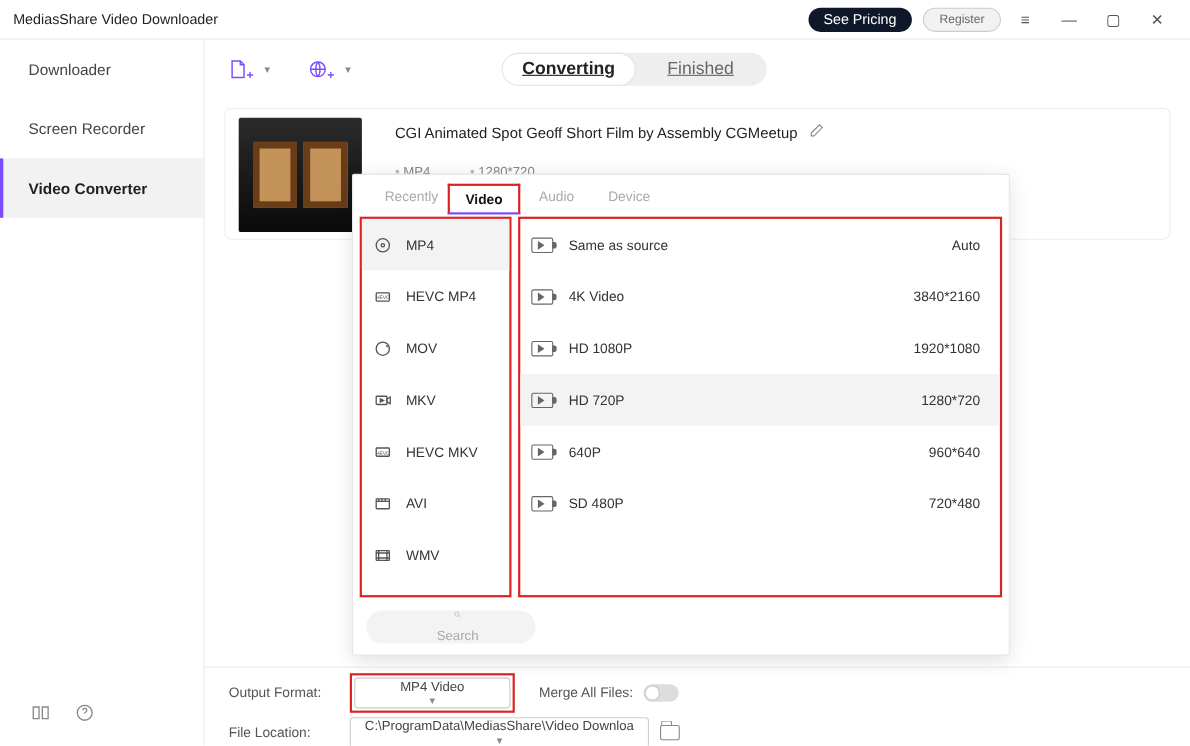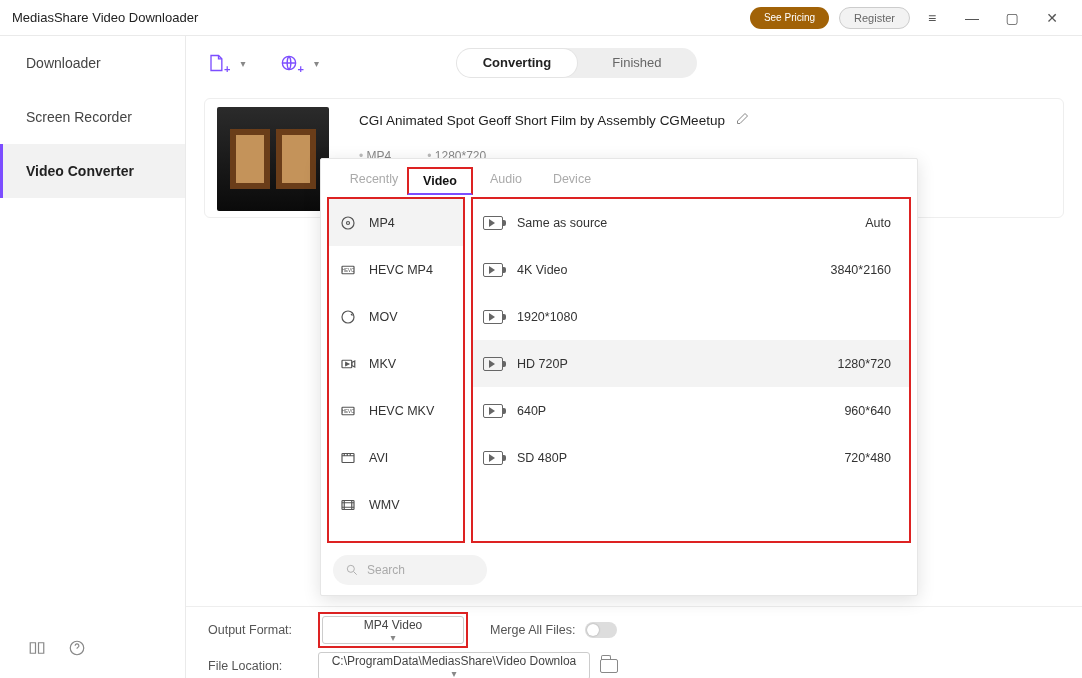--- a/index.html
+++ b/index.html
@@ -1,21 +1,21 @@
 <!DOCTYPE html>
 <html><head>
 <meta charset="utf-8">
 <style>
   * { box-sizing: border-box; margin: 0; padding: 0; font-family: -apple-system, BlinkMacSystemFont, "Segoe UI", Arial, sans-serif; }
   body { width: 1082px; height: 678px; background: #fff; overflow: hidden; }
 
   
   .titlebar { height: 36px; display: flex; align-items: center; border-bottom: 1px solid #eaeaea; padding: 0 12px; }
   .titlebar .title { flex: 1; font-size: 13px; color: #222; }
-  .see-pricing { background: #a16207; color: #fff; border: none; border-radius: 12px; height: 22px; padding: 0 14px; font-size: 10px; cursor: pointer; }
+  .see-pricing { background: #0f172a; color: #fff; border: none; border-radius: 12px; height: 22px; padding: 0 14px; font-size: 13px; cursor: pointer; }
   .register { background: #f2f2f2; color: #666; border: 1px solid #ccc; border-radius: 12px; height: 22px; padding: 0 14px; font-size: 11px; margin-left: 10px; cursor: pointer; }
   .tb-icon { width: 36px; text-align: center; color: #555; font-size: 14px; margin-left: 4px; cursor: pointer; }
 
   .main { display: flex; height: calc(100% - 36px); }
 
   
   .sidebar { width: 186px; border-right: 1px solid #eaeaea; display: flex; flex-direction: column; }
   .nav { flex: 1; }
   .nav-item { height: 54px; display: flex; align-items: center; padding-left: 26px; font-size: 14px; color: #444; cursor: pointer; }
   .nav-item.active { background: #f2f2f2; font-weight: 700; border-left: 3px solid #7c4dff; padding-left: 23px; color: #222; }
@@ -23,21 +23,21 @@
 
   
   .content { flex: 1; position: relative; display: flex; flex-direction: column; }
 
   
   .toolbar { height: 42px; margin-top: 6px; display: flex; align-items: center; padding: 0 20px; }
   .tool-btn { display:flex; align-items:center; gap:4px; margin-right: 34px; cursor:pointer; color:#7c4dff; }
   .tool-btn svg { width:20px; height:20px; }
   .caret { font-size: 10px; color:#888; }
   .tabs-pill { margin-left: 104px; display: flex; background: #eee; border-radius: 16px; height: 30px; align-items: center; }
-  .tab { width: 120px; text-align:center; font-size:13px; color:#666; height:28px; line-height:28px; border-radius:14px; cursor:pointer; }
+  .tab { width: 120px; text-align:center; font-size:16px; color:#666; height:28px; line-height:28px; border-radius:14px; cursor:pointer;text-decoration:underline; }
   .tab.active { background:#fff; font-weight:700; color:#222; box-shadow: 0 0 0 1px #e4e4e4; }
 
   
   .card { margin: 14px 18px 0 18px; border: 1px solid #eee; border-radius: 6px; height: 120px; display:flex; align-items:flex-start; padding: 8px 12px; }
   .thumb { width: 112px; height: 104px; background: linear-gradient(#2b2b2b,#0a0a0a); display:flex; align-items:center; justify-content:center; gap:6px; border-radius:2px; }
   .frame { width:40px; height:60px; background:#c4935a; border:6px solid #6a3d19; }
   .info { flex:1; padding: 4px 12px 0 14px; margin-left: 16px; }
   .file-title { font-size: 13.5px; color:#222; display:flex; align-items:center; gap:10px; }
   .meta { margin-top: 20px; font-size:12px; color:#888; display:flex; gap:36px; }
   .meta span::before { content:"•  "; color:#bbb; }
@@ -54,21 +54,21 @@
   .fitem { height:47px; display:flex; align-items:center; gap:12px; padding-left:10px; font-size:12.5px; color:#333; cursor:pointer; }
   .fitem.selected { background:#f3f3f3; }
   .fitem svg, .fitem .ic { width:18px; height:18px; flex:none; color:#555; }
   .res-col { flex:1; border:2px solid #d22; margin:2px 6px 6px 4px; }
   .ritem { height:47px; display:flex; align-items:center; padding: 0 18px 0 10px; font-size:12.5px; color:#333; cursor:pointer; }
   .ritem .ric { width:20px; height:14px; border:1.4px solid #666; border-radius:2px; position:relative; margin-right:14px; flex:none; }
   .ritem .ric::after { content:""; position:absolute; left:5px; top:2px; border-left:6px solid #666; border-top:4px solid transparent; border-bottom:4px solid transparent; }
   .ritem .ric::before { content:""; position:absolute; right:-4px; top:3px; width:4px; height:6px; background:#666; border-radius:0 2px 2px 0; }
   .ritem .rname { flex:1; }
   .ritem.selected { background:#f3f3f3; }
-  .pop-search { margin: 6px 0 10px 12px; width: 154px; height: 30px; background:#f3f3f3; border-radius:15px; display:flex; align-items:center; padding-left:12px; gap:8px; color:#aaa; font-size:12px; }
+  .pop-search { margin: 6px 0 10px 12px; width: 154px; height: 30px; background:#f3f3f3; border-radius:15px; display:flex; align-items:center; padding-left:12px; gap:8px; color:#aaa; font-size:12px;flex-direction:column; }
 
   
   .bottom { margin-top:auto; height: 72px; padding: 8px 18px 0 22px; border-top:1px solid #eee; display:grid; grid-template-columns: 100px 154px 1fr 136px; grid-template-rows: 30px 30px; align-items:center; gap: 6px 10px; }
   .bottom label { font-size:12.5px; color:#555; text-align:left; }
   .select { height:28px; border:1px solid #ccc; border-radius:3px; font-size:12px; color:#444; padding: 0 8px; display:flex; align-items:center; justify-content:flex-end; background:#fff; cursor:pointer;flex-direction:column; }
   .convert { grid-column:4; grid-row:1; justify-self:end; width:118px; height:34px; background:#a07dff; color:#fff; border:none; border-radius:17px; font-size:14px; cursor:pointer; }
   .of-wrap { border:2px solid #d22; padding:2px; grid-column:2; grid-row:1; width:150px; }
   .of-wrap .select{ width:100%; }
   .merge { grid-column:3; grid-row:1; display:flex; align-items:center; gap:10px; font-size:12.5px; color:#555; margin-left:8px; }
   .toggle { width:32px; height:16px; border-radius:8px; background:#ddd; position:relative; cursor:pointer; }
@@ -221,20 +221,21 @@
               <span class="rname">Same as source</span>
               <span>Auto</span>
             </div>
             <div class="ritem">
               <span class="ric"></span>
               <span class="rname">4K Video</span>
               <span>3840*2160</span>
             </div>
             <div class="ritem">
               <span class="ric"></span>
+              <span class="rname">HD 1080P</span>
               <span>1920*1080</span>
             </div>
             <div class="ritem selected">
               <span class="ric"></span>
               <span class="rname">HD 720P</span>
               <span>1280*720</span>
             </div>
             <div class="ritem">
               <span class="ric"></span>
               <span class="rname">640P</span>

